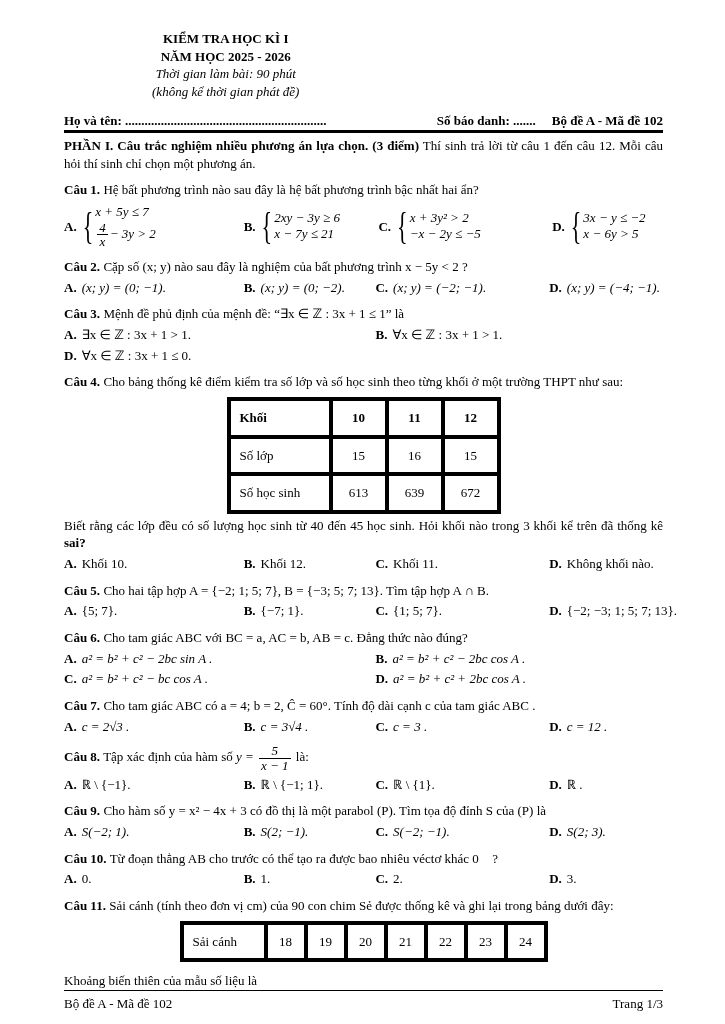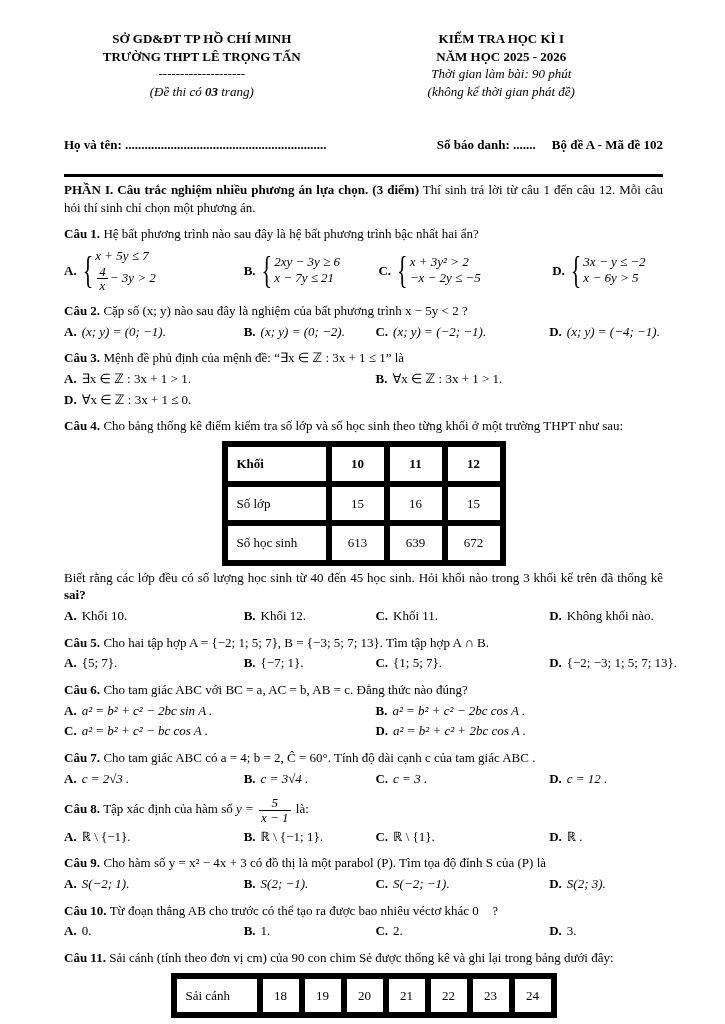--- a/index.html
+++ b/index.html
@@ -11,23 +11,23 @@
   }
   .b { font-weight:bold; }
   .i { font-style:italic; }
   .math { font-style:italic; }
   
   .hdr { display:flex; }
   .hdr-left { width:46%; text-align:center; }
   .hdr-right { width:54%; text-align:center; }
   .hdr div { line-height:1.35; }
   
-  .info-row { display:flex; margin-top:12px; font-weight:bold; border-bottom:3px solid #000; padding-bottom:20px; align-items:baseline; }
+  .info-row { display:flex; margin-top:12px; font-weight:bold; border-bottom:3px solid #000; padding-bottom:0; align-items:baseline; }
   .info-name { flex:1; }
-  .info-sbd { margin-right:16px;margin-top:24px; }
+  .info-sbd { margin-right:16px; }
   
   .part { margin-top:4px; text-align:justify; }
   
   .q { margin-top:9px; }
   .q-text { text-align:justify; }
   .q-label { font-weight:bold; }
   .opts4 { display:grid; grid-template-columns:30% 22% 29% 19%; margin-top:3px; }
   .opts2 { display:grid; grid-template-columns:52% 48%; margin-top:3px; row-gap:3px; }
   .opt { white-space:nowrap; }
   .letter { font-weight:bold; margin-right:5px; }
@@ -36,42 +36,36 @@
   .sys-opt { display:flex; align-items:center; }
   .brace { display:inline-block; transform:scaleY(1.7); font-size:22px; margin:0 2px 0 1px; font-weight:400; }
   .sys { display:inline-block; }
   .sys-line { display:block; line-height:1.3; font-style:italic; }
   
   .frac { display:inline-block; vertical-align:middle; text-align:center; line-height:1.05; font-style:italic; padding:0 2px; }
   .frac .num { display:block; border-bottom:1px solid #000; padding:0 2px; }
   .frac .den { display:block; padding:0 2px; }
   
   .tbl { border-collapse:collapse; margin:6px auto 3px; }
-  .tbl td { border:6px solid #000000; padding:8px 9px; line-height:1.35; }
+  .tbl td { border:4px solid #000000; padding:8px 9px; line-height:1.35; }
   .tbl td.c { text-align:center; }
   .tbl td.hb { font-weight:bold; }
   .t4 td:first-child { min-width:80px; }
   .t4 td.c { min-width:34px; }
   .t11 td:first-child { min-width:62px; }
   .t11 td.c { min-width:18px; }
   
   .footer { margin-top:auto; border-top:1px solid #000; padding-top:4px; display:flex; justify-content:space-between; }
 </style>
 </head>
 <body>
 
 <div class="page">
 
   <div class="hdr">
-    <div class="hdr-left">
-      <div class="b">SỞ GD&amp;ĐT TP HỒ CHÍ MINH</div>
-      <div class="b">TRƯỜNG THPT LÊ TRỌNG TẤN</div>
-      <div>--------------------</div>
-      <div class="i"><span>(Đề thi có </span><span class="b">03</span><span> trang)</span></div>
-    </div>
     <div class="hdr-right">
       <div class="b">KIỂM TRA HỌC KÌ I</div>
       <div class="b">NĂM HỌC 2025 - 2026</div>
       <div class="i">Thời gian làm bài: 90 phút</div>
       <div class="i">(không kể thời gian phát đề)</div>
     </div>
   </div>
 
   <div class="info-row">
     <span class="info-name">Họ và tên: ..............................................................</span>

